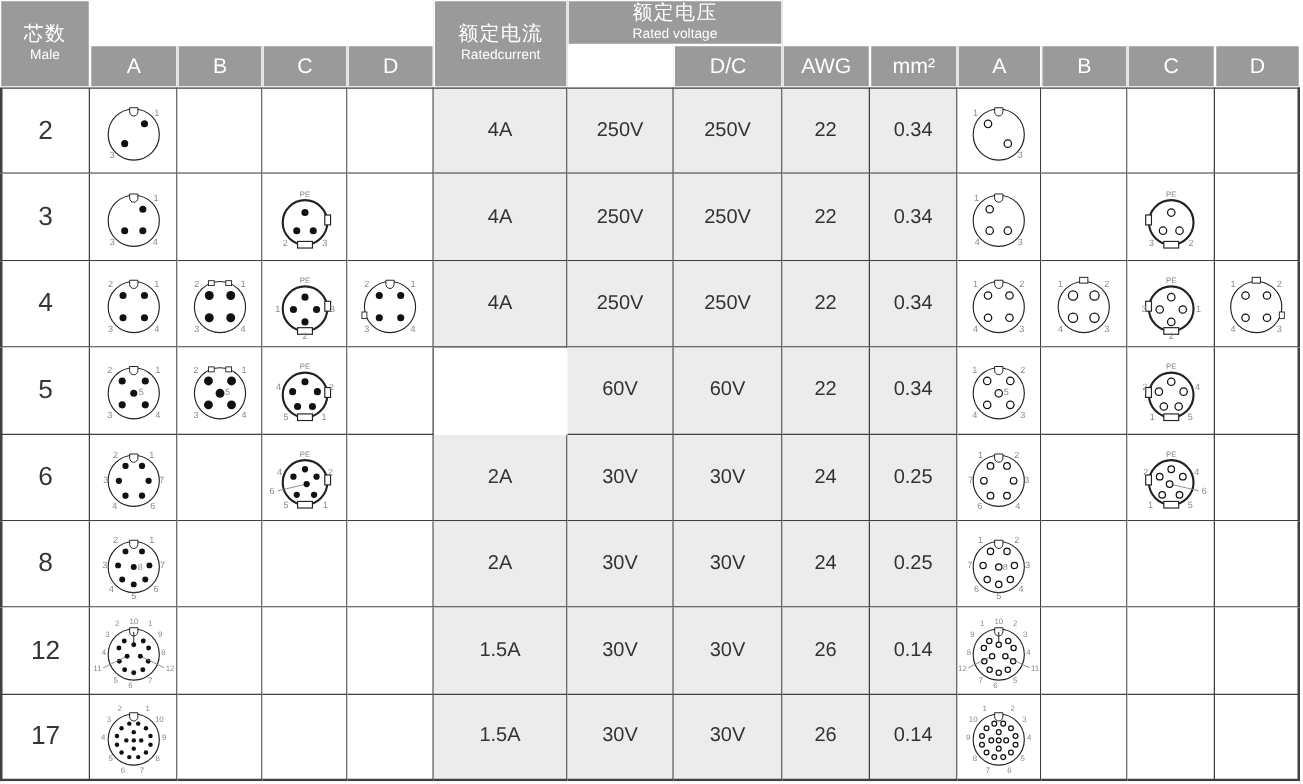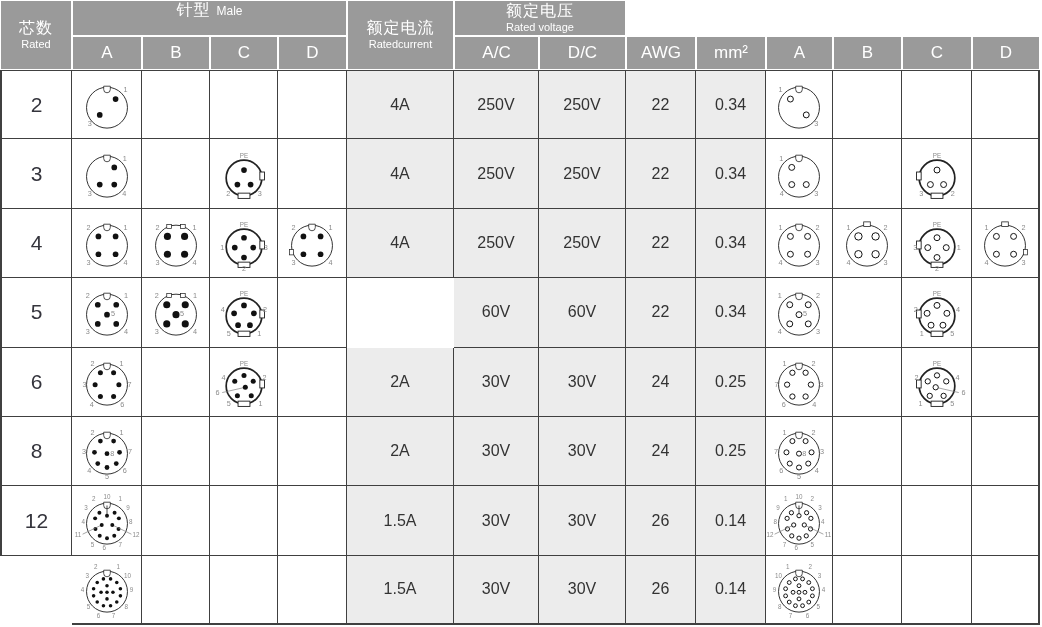--- a/index.html
+++ b/index.html
@@ -38,39 +38,34 @@
   .val{font-size:16px;color:var(--value_text,#333);}
   .cur-multi{flex-direction:column;align-items:flex-end;justify-content:center;
     font-size:11px;color:#222;line-height:1.35;padding-right:4px;}
 </style>
 </head>
 <body>
 
 <div class="table" id="spec-table">
   <div class="hcell" style="grid-column:1;grid-row:1/3">
     <div class="hzh">芯数</div>
-    <div class="hen">Rated</div>
-  </div>
-  <div class="hcell hrow" style="grid-column:2/6;grid-row:1">
-    <span class="hzh">针型</span>
-    <span class="hen2">Male</span>
+    <div class="hen">Male</div>
   </div>
   <div class="hcell" style="grid-column:6;grid-row:1/3">
     <div class="hzh">额定电流</div>
     <div class="hen">Ratedcurrent</div>
   </div>
   <div class="hcell" style="grid-column:7/9;grid-row:1">
     <div class="hzh">额定电压</div>
     <div class="hen">Rated voltage</div>
   </div>
   <div class="hcell hletter" style="grid-column:2;grid-row:2">A</div>
   <div class="hcell hletter" style="grid-column:3;grid-row:2">B</div>
   <div class="hcell hletter" style="grid-column:4;grid-row:2">C</div>
   <div class="hcell hletter" style="grid-column:5;grid-row:2">D</div>
-  <div class="hcell hletter" style="grid-column:7;grid-row:2">A/C</div>
   <div class="hcell hletter" style="grid-column:8;grid-row:2">D/C</div>
   <div class="hcell hletter" style="grid-column:9;grid-row:2">AWG</div>
   <div class="hcell hletter" style="grid-column:10;grid-row:2">mm²</div>
   <div class="hcell hletter" style="grid-column:11;grid-row:2">A</div>
   <div class="hcell hletter" style="grid-column:12;grid-row:2">B</div>
   <div class="hcell hletter" style="grid-column:13;grid-row:2">C</div>
   <div class="hcell hletter" style="grid-column:14;grid-row:2">D</div>
 <div class="cell  c-first r-first" style="grid-area: 3 / 1;">
       <span class="pnum">2</span>
     </div>
@@ -672,20 +667,23 @@
         <text x="28" y="89" text-anchor="middle" font-size="9.5" fill="#8a8a8a">7</text>
         <circle cx="50" cy="76" r="3.2" fill="#fff" stroke="#111" stroke-width="1.5"></circle>
         <text x="46" y="94" text-anchor="middle" font-size="9.5" fill="#8a8a8a">6</text>
         <circle cx="61" cy="72.5" r="3.2" fill="#fff" stroke="#111" stroke-width="1.5"></circle>
         <text x="70" y="89" text-anchor="middle" font-size="9.5" fill="#8a8a8a">5</text>
       </svg>
     </div>
     <div class="cell " style="grid-area: 9 / 12;"></div>
     <div class="cell " style="grid-area: 9 / 13;"></div>
     <div class="cell  c-last" style="grid-area: 9 / 14;"></div>
+    <div class="cell  c-first r-last" style="grid-area: 10 / 1;">
+      <span class="pnum">17</span>
+    </div>
     <div class="cell  r-last" style="grid-area: 10 / 2;">
       <svg width="66" height="66" viewBox="0 0 100 100" font-family="Liberation Sans, sans-serif">
         <circle cx="50" cy="54" r="31" fill="#fff" stroke="#222" stroke-width="1.4"></circle>
         <path d="M45 21.5 L45 26.5 A5 5 0 0 0 55 26.5 L55 21.5 Z" fill="#fff" stroke="#222" stroke-width="1.2"></path>
         <circle cx="55.4" cy="34.7" r="2.7" fill="#111"></circle>
         <text x="67" y="19" text-anchor="middle" font-size="9.5" fill="#8a8a8a">1</text>
         <circle cx="44.6" cy="34.7" r="2.7" fill="#111"></circle>
         <text x="33" y="19" text-anchor="middle" font-size="9.5" fill="#8a8a8a">2</text>
         <circle cx="35.2" cy="40.2" r="2.7" fill="#111"></circle>
         <text x="20" y="33" text-anchor="middle" font-size="9.5" fill="#8a8a8a">3</text>

